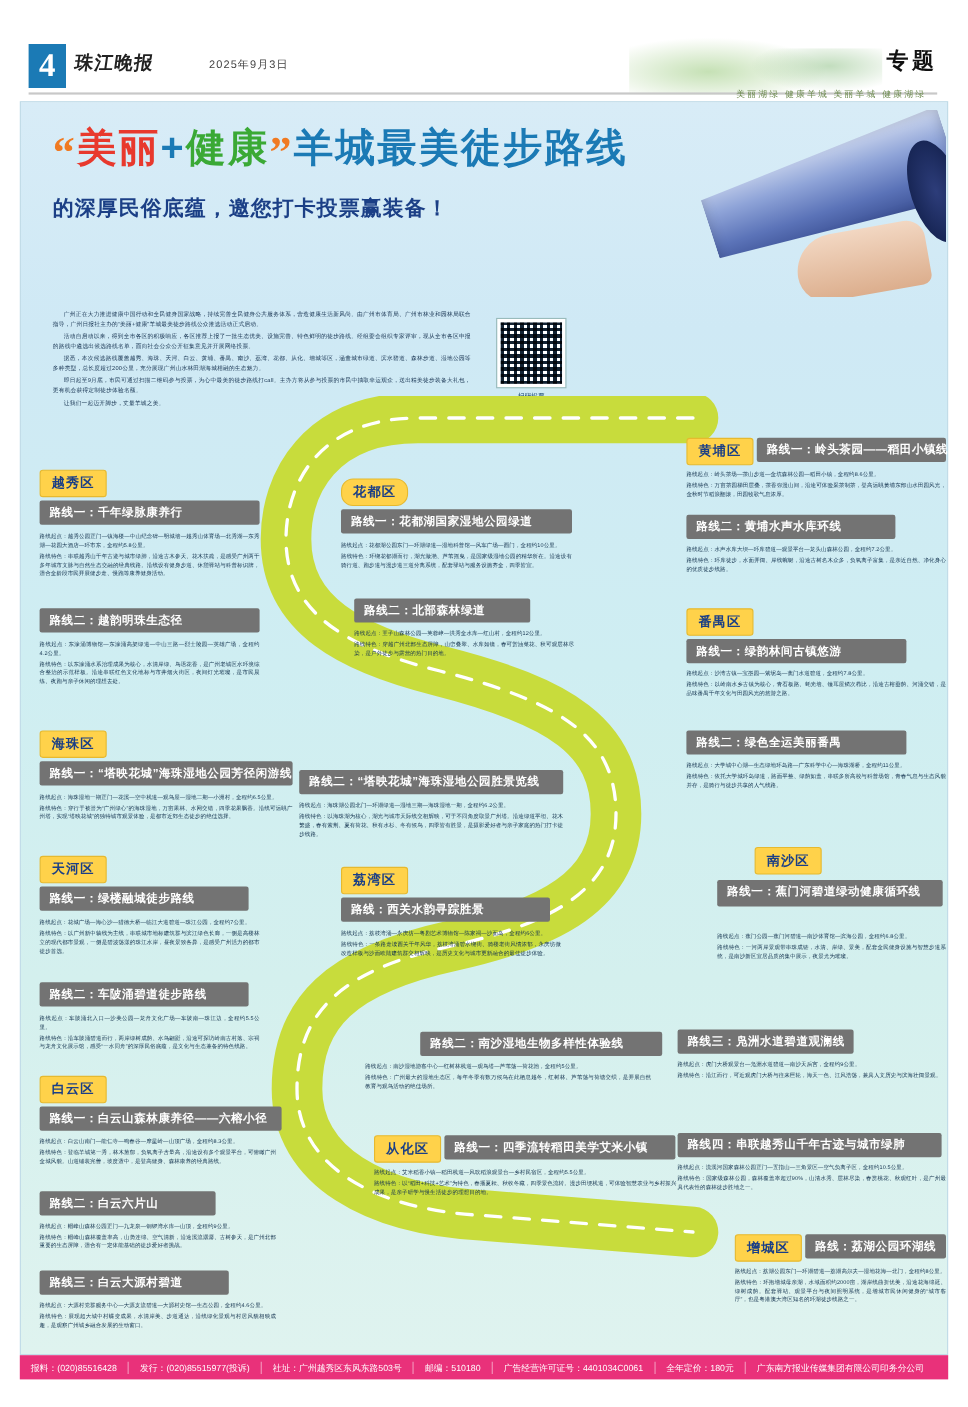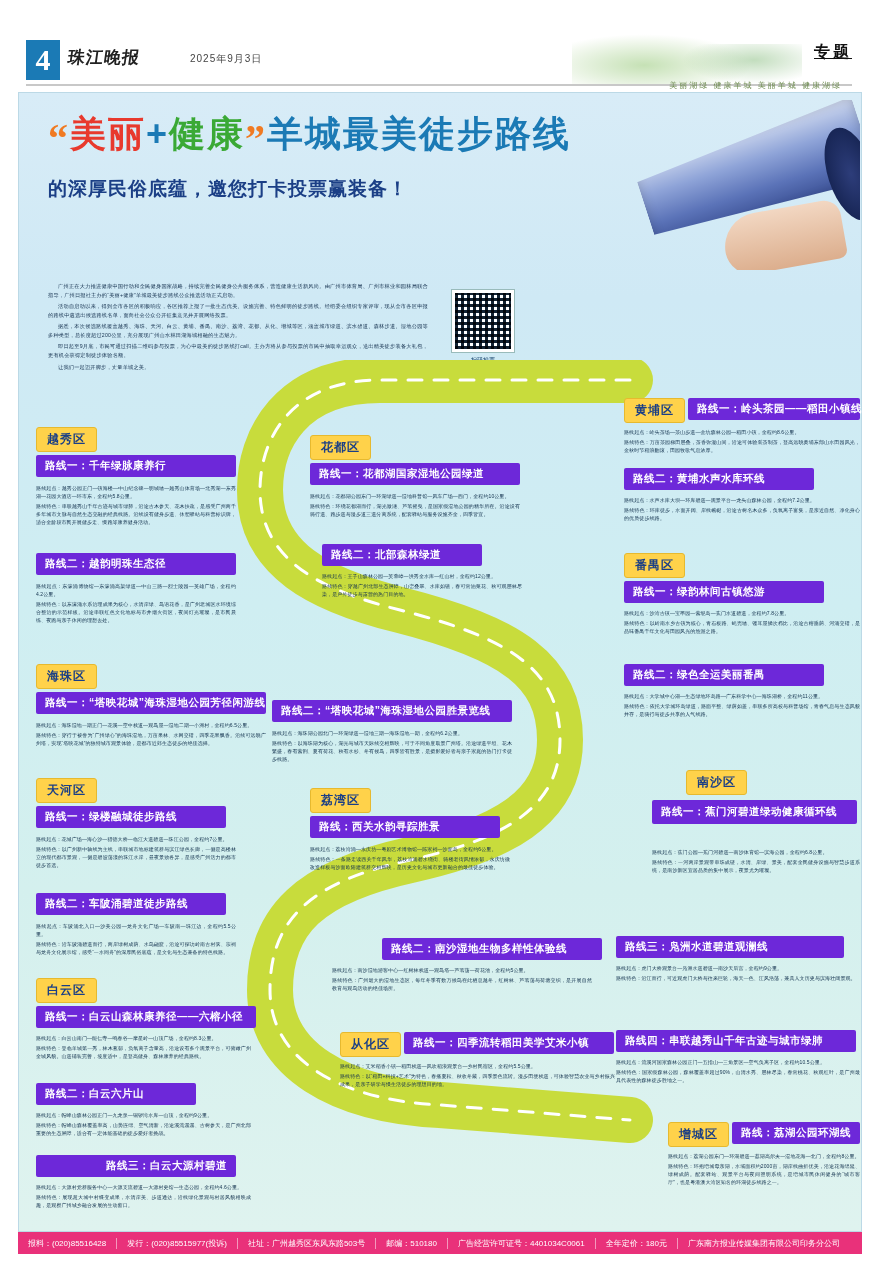--- a/index.html
+++ b/index.html
@@ -27,23 +27,22 @@
   .paper-name {
     position:absolute; left:50px; top:6px; font-size:17px; font-weight:bold;
     color:#222; letter-spacing:1px; font-family:"Liberation Serif", serif;
     transform: skewX(-8deg);
   }
   .issue-date {
     position:absolute; left:172px; top:12px; font-size:10px; color:#444;
     letter-spacing:1px;
   }
   .topic-label {
-    position:absolute; right:10px; top:2px; font-size:16px; font-weight:bold; color:#111;
+    position:absolute; right:10px; top:2px; font-size:20px; font-weight:bold; color:#111;
     letter-spacing:3px;
-    text-decoration:underline;
   }
   .mast-rule {
     position:absolute; left:8px; top:44px; width:826px; height:2px; background:#c8c8c8;
   }
   .mast-leaf {
     position:absolute; right:110px; top:-6px; width:180px; height:52px;
     background: radial-gradient(ellipse at 40% 60%, rgba(150,200,120,.55), rgba(200,225,180,0) 70%);
   }
   .mast-leaf2{
     position:absolute; right:60px; top:4px; width:120px; height:40px;
@@ -117,21 +116,21 @@
   .road { position:absolute; left:230px; top:360px; width:430px; height:790px; }
   .road svg { display:block; }
 
   
   .dist-tag {
     position:absolute; background:#ffd24a; color:#1b3f86; font-weight:bold;
     font-size:12px; padding:3px 10px; border-radius:3px; letter-spacing:1px;
     border:1px solid #e6b92f;
   }
   .route-bar {
-    position:absolute; background:#6d28d9; color:#ffffff; font-weight:bold;
+    position:absolute; background:#737373; color:#ffffff; font-weight:bold;
     font-size:10.5px; padding:4px 9px; border-radius:2px; letter-spacing:.5px;
     white-space:nowrap;
   }
   .route-text {
     position:absolute; font-size:5px; line-height:1.6; color:#13324e; text-align:justify;
     letter-spacing:.1px;
   }
   .route-text p { margin:0 0 2px 0; }
 
   
@@ -230,27 +229,27 @@
   <div class="route-bar" style="left:36px; top:1006px; width:220px;">路线一：白云山森林康养径——六榕小径</div>
   <div class="route-text" style="left:36px; top:1034px; width:215px;">
     <p>路线起点：白云山南门—能仁寺—鸣春谷—摩星岭—山顶广场，全程约8.3公里。</p>
     <p>路线特色：登临羊城第一秀，林木葱郁，负氧离子含量高，沿途设有多个观景平台，可俯瞰广州全城风貌。山道铺装完善，坡度适中，是登高健身、森林康养的经典路线。</p>
   </div>
   <div class="route-bar" style="left:36px; top:1083px; width:160px;">路线二：白云六片山</div>
   <div class="route-text" style="left:36px; top:1111px; width:215px;">
     <p>路线起点：帽峰山森林公园正门—九龙泉—铜锣湾水库—山顶，全程约9公里。</p>
     <p>路线特色：帽峰山森林覆盖率高，山势连绵、空气清新，沿途溪流潺潺、古树参天，是广州北部重要的生态屏障，适合有一定体能基础的徒步爱好者挑战。</p>
   </div>
-  <div class="route-bar" style="left:36px; top:1155px; width:200px;text-align:right;">路线三：白云大源村碧道</div>
+  <div class="route-bar" style="left:36px; top:1155px; width:172px;">路线三：白云大源村碧道</div>
   <div class="route-text" style="left:36px; top:1183px; width:215px;">
     <p>路线起点：大源村党群服务中心—大源支流碧道—大源村史馆—生态公园，全程约4.6公里。</p>
     <p>路线特色：展现超大城中村蝶变成果，水清岸美、步道通达，沿线绿化景观与村居风貌相映成趣，是观察广州城乡融合发展的生动窗口。</p>
   </div>
 
-  <div class="dist-tag" style="left:310px; top:435px;">花都区</div>
+  <div class="dist-tag" style="left:310px; top:435px;border-radius:11px;">花都区</div>
   <div class="route-bar" style="left:310px; top:463px; width:210px;">路线一：花都湖国家湿地公园绿道</div>
   <div class="route-text" style="left:310px; top:492px; width:210px;">
     <p>路线起点：花都湖公园东门—环湖绿道—湿地科普馆—风车广场—西门，全程约10公里。</p>
     <p>路线特色：环绕花都湖而行，湖光潋滟、芦苇摇曳，是国家级湿地公园的精华所在。沿途设有骑行道、跑步道与漫步道三道分离系统，配套驿站与服务设施齐全，四季皆宜。</p>
   </div>
   <div class="route-bar" style="left:322px; top:544px; width:160px;">路线二：北部森林绿道</div>
   <div class="route-text" style="left:322px; top:572px; width:200px;">
     <p>路线起点：王子山森林公园—芙蓉嶂—洪秀全水库—红山村，全程约12公里。</p>
     <p>路线特色：穿越广州北部生态屏障，山峦叠翠、水库如镜，春可赏油菜花、秋可观层林尽染，是户外徒步与露营的热门目的地。</p>
   </div>
@@ -304,21 +303,21 @@
     <p>路线起点：大学城中心湖—生态绿地环岛路—广东科学中心—海珠湖桥，全程约11公里。</p>
     <p>路线特色：依托大学城环岛绿道，路面平整、绿荫如盖，串联多所高校与科普场馆，青春气息与生态风貌并存，是骑行与徒步共享的人气线路。</p>
   </div>
 
   <div class="dist-tag" style="left:686px; top:770px;">南沙区</div>
   <div class="route-bar" style="left:652px; top:800px; width:205px; white-space:normal; line-height:1.5;">路线一：蕉门河碧道绿动健康循环线</div>
   <div class="route-text" style="left:652px; top:848px; width:208px;">
     <p>路线起点：蕉门公园—蕉门河碧道—南沙体育馆—滨海公园，全程约6.8公里。</p>
     <p>路线特色：一河两岸景观带串珠成链，水清、岸绿、景美，配套全民健身设施与智慧步道系统，是南沙新区宜居品质的集中展示，夜景尤为璀璨。</p>
   </div>
-  <div class="route-bar" style="left:616px; top:936px; width:228px;">路线三：凫洲水道碧道观澜线</div>
+  <div class="route-bar" style="left:616px; top:936px; width:160px;">路线三：凫洲水道碧道观澜线</div>
   <div class="route-text" style="left:616px; top:964px; width:244px;">
     <p>路线起点：虎门大桥观景台—凫洲水道碧道—南沙天后宫，全程约9公里。</p>
     <p>路线特色：沿江而行，可近观虎门大桥与往来巨轮，海天一色、江风浩荡，兼具人文历史与滨海壮阔景观。</p>
   </div>
   <div class="route-bar" style="left:616px; top:1030px; width:240px;">路线四：串联越秀山千年古迹与城市绿肺</div>
   <div class="route-text" style="left:616px; top:1058px; width:244px;">
     <p>路线起点：流溪河国家森林公园正门—五指山—三角景区—空气负离子区，全程约10.5公里。</p>
     <p>路线特色：国家级森林公园，森林覆盖率超过90%，山清水秀、层林尽染，春赏桃花、秋观红叶，是广州最具代表性的森林徒步胜地之一。</p>
   </div>
 

